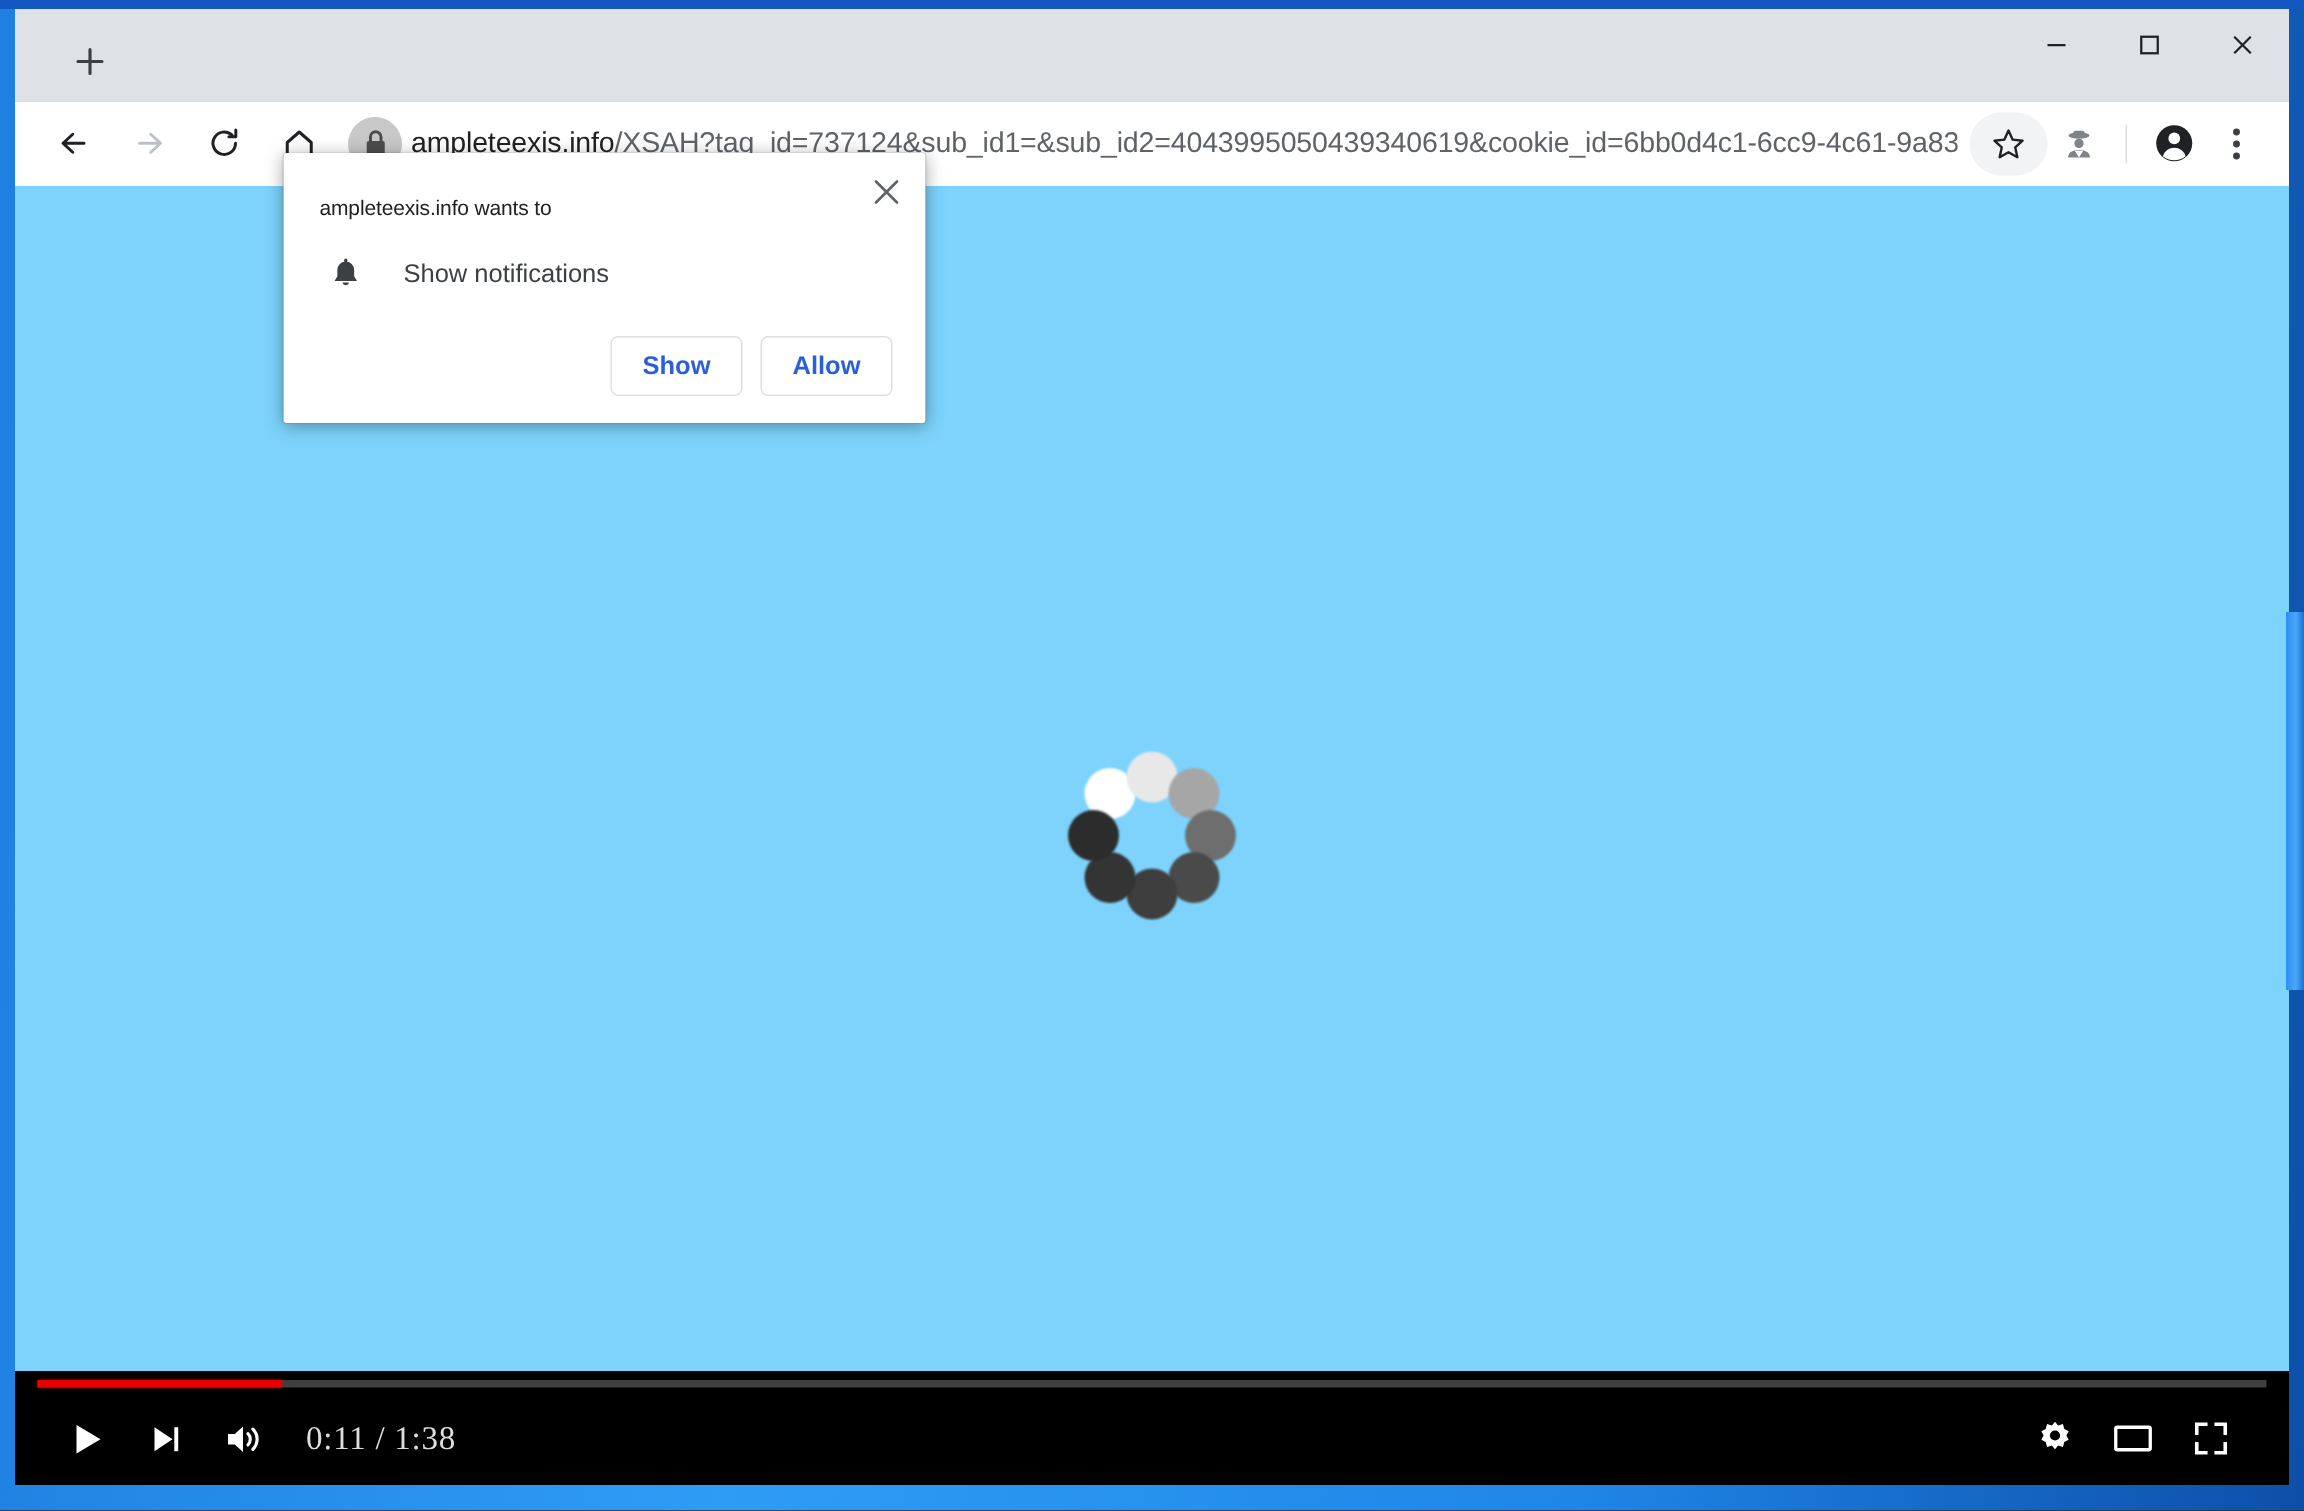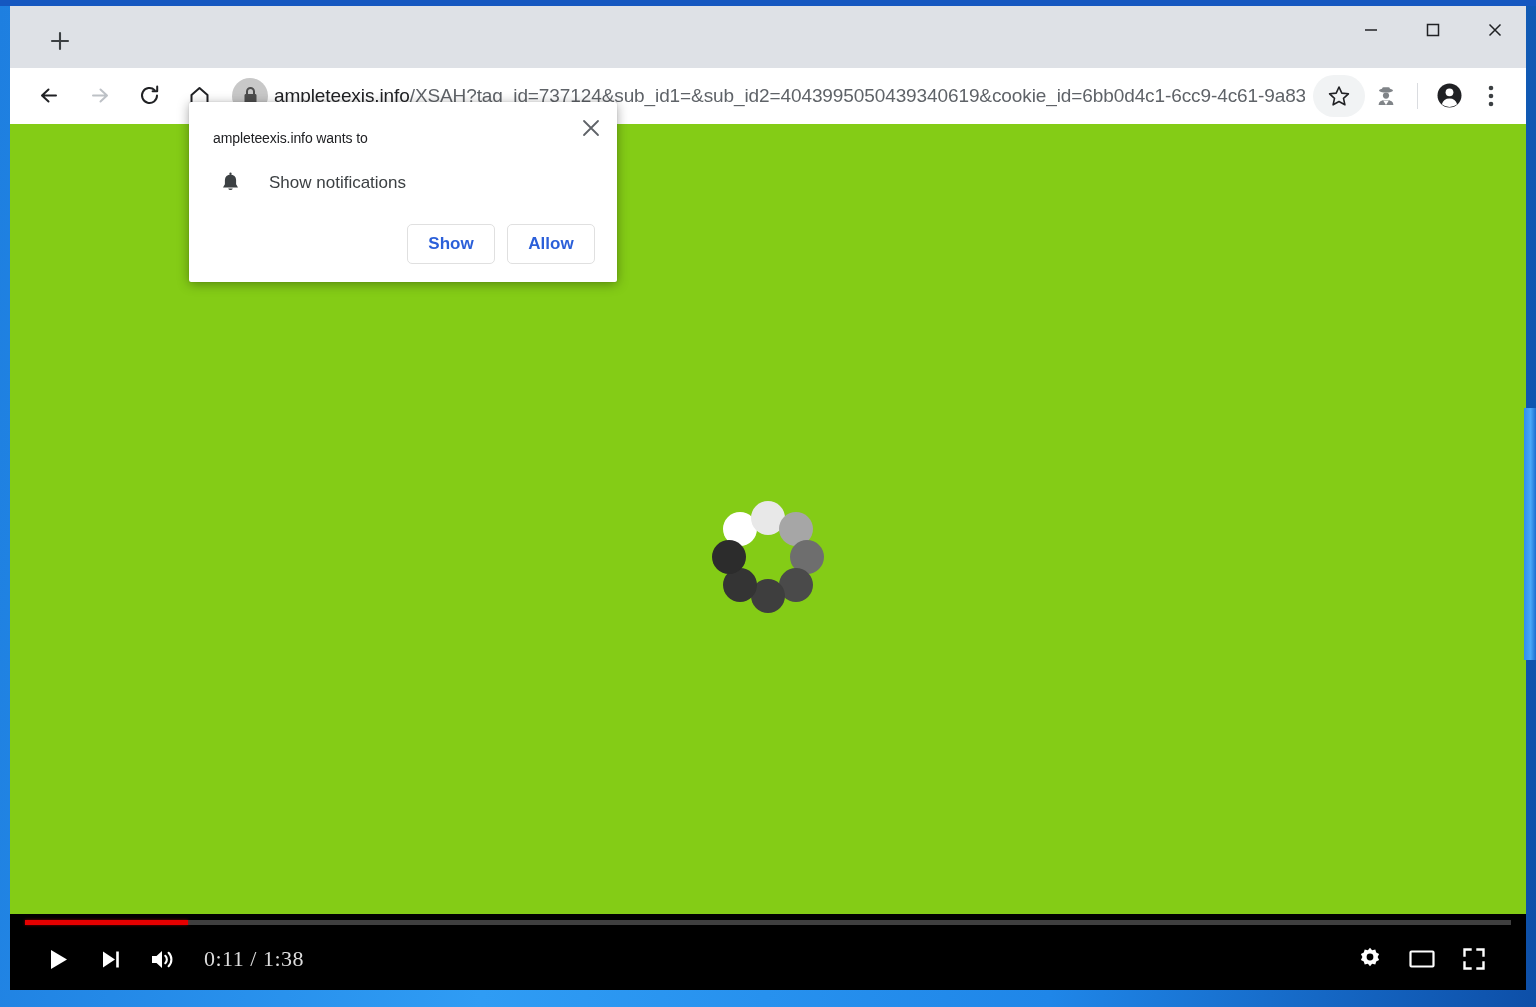--- a/index.html
+++ b/index.html
@@ -149,21 +149,21 @@
   .tbdivider {
     width: 1px; height: 26px;
     background: #dadce0;
     margin: 0 10px;
   }
 
   
   .viewport {
     position: relative;
     height: 866px;
-    background: #84cc16;
+    background: #7dd3fc;
     overflow: hidden;
   }
 
   
   .spinner-wrap {
     position: absolute;
     left: 50%; top: 50%;
     transform: translate(-50%, -50%);
     width: 112px; height: 112px;
   }

